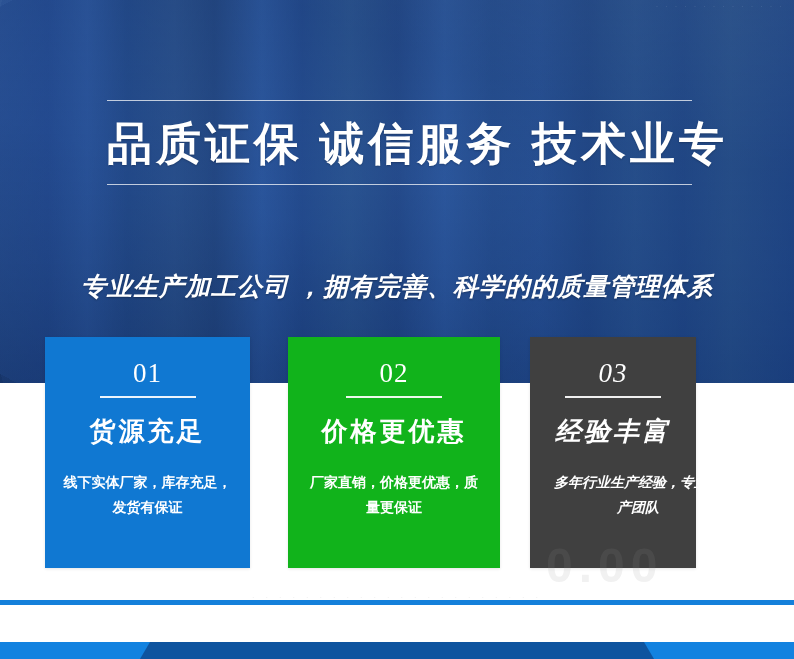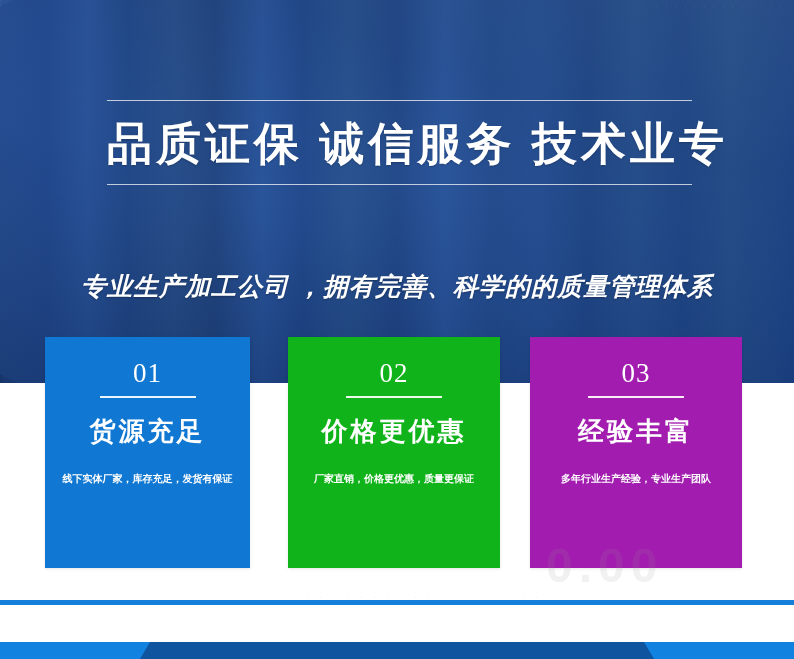--- a/index.html
+++ b/index.html
@@ -132,21 +132,21 @@
   }
   .card {
     position: absolute;
     top: 0;
     width: 205px;
     height: 231px;
     box-shadow: 0 1px 3px rgba(0,0,0,0.10);
   }
   .card.c1 { left: 0px;   background: #1078d2; }
   .card.c2 { left: 243px; background: #11b31b; width: 212px; }
-  .card.c3 { left: 485px; background: #a21caf; width: 212px; }
+  .card.c3 { left: 485px; background: #404040; width: 166px; font-style: italic; }
 
   .card-num {
     margin-top: 23px;
     text-align: center;
     color: #ffffff;
     font-size: 27px;
     font-family: "Liberation Serif", "DejaVu Serif", serif;
     line-height: 1;
     letter-spacing: 1px;
   }
@@ -164,25 +164,25 @@
     font-weight: bold;
     letter-spacing: 3px;
     line-height: 1;
     white-space: nowrap;
   }
   .card-desc {
     margin: 26px auto 0 auto;
     width: 170px;
     text-align: center;
     color: #ffffff;
-    font-size: 10px;
+    font-size: 14px;
     font-weight: bold;
     line-height: 1.75;
   }
-  .card.c3 .card-desc { width: 180px; }
+  .card.c3 .card-desc { width: 180px; margin-left: 18px; }
 
   
   .footer-watermark {
     position: absolute;
     left: 546px;
     top: 538px;
     font-size: 48px;
     font-weight: bold;
     letter-spacing: 6px;
     color: rgba(150,150,150,0.13);

